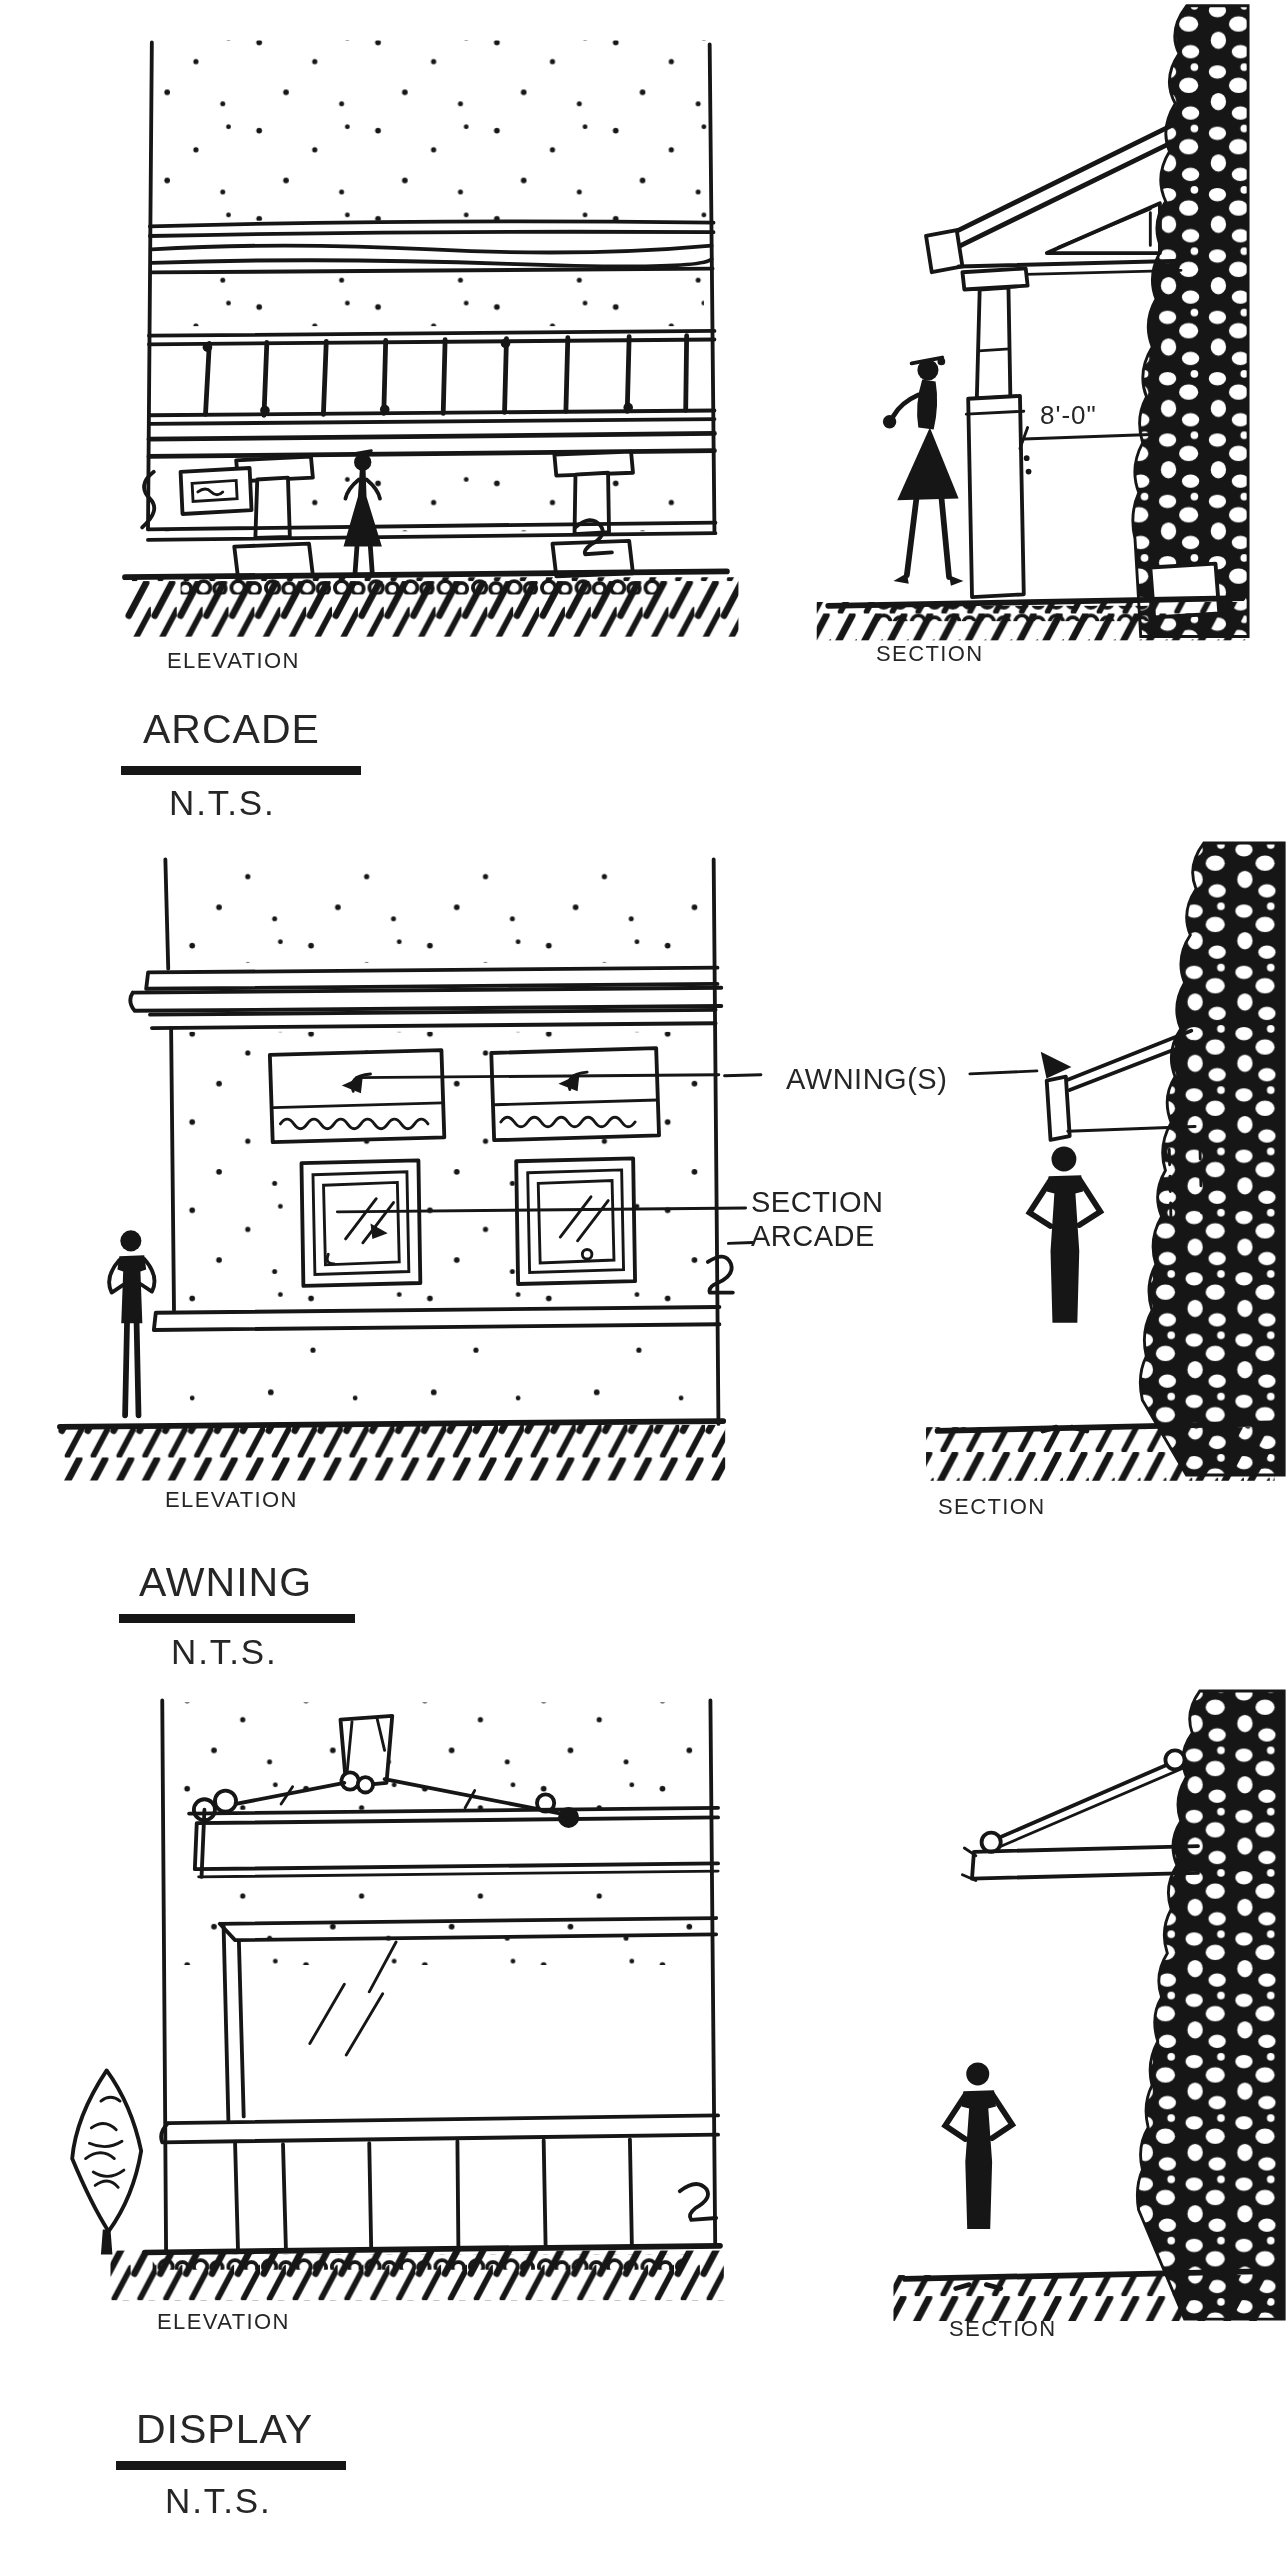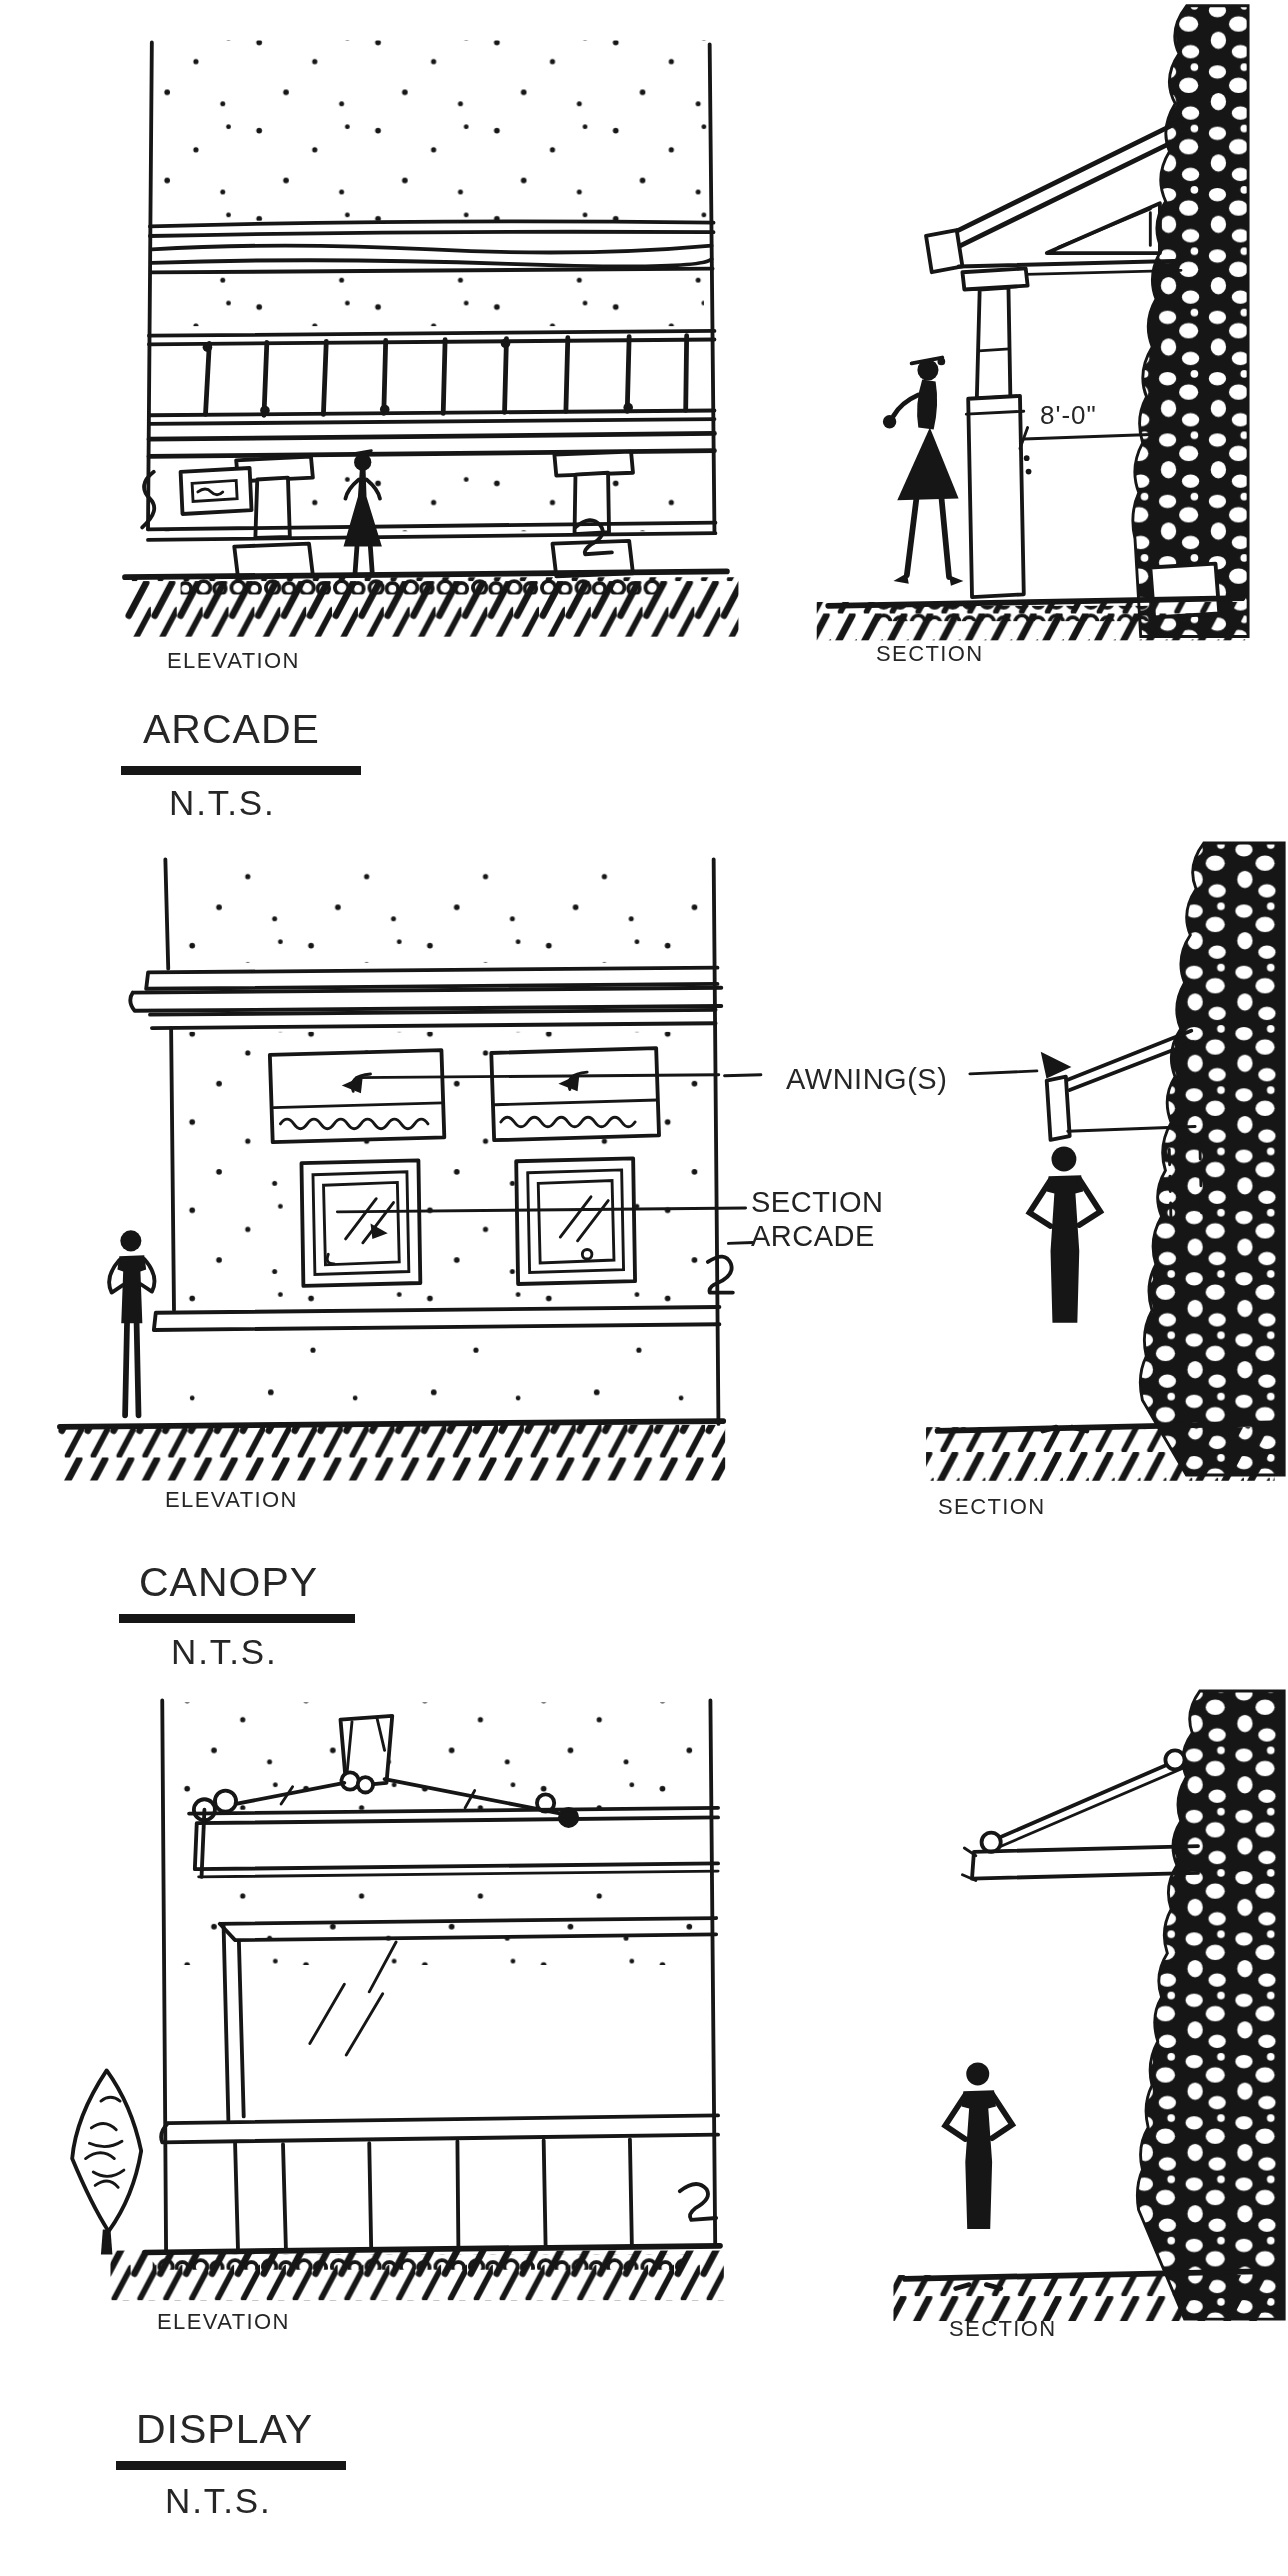--- a/index.html
+++ b/index.html
@@ -347,21 +347,21 @@
 
 <div class="lbl callout" style="left:786px;top:1062px">AWNING(S)</div>
 <div class="abs" style="left:751px;top:1185px">
   <div class="callout" style="position:static">SECTION</div>
   <div class="callout" style="position:static">ARCADE</div>
 </div>
 
 <div class="lbl view-lbl" style="left:165px;top:1487px">ELEVATION</div>
 <div class="lbl view-lbl" style="left:938px;top:1494px">SECTION</div>
 
-<div class="lbl title" style="left:139px;top:1559px">CANOPY</div>
+<div class="lbl title" style="left:139px;top:1559px">AWNING</div>
 <div class="rule" style="left:119px;top:1614px;width:236px"></div>
 <div class="lbl nts" style="left:171px;top:1632px">N.T.S.</div>
 
 <div class="lbl view-lbl" style="left:157px;top:2309px">ELEVATION</div>
 <div class="lbl view-lbl" style="left:949px;top:2316px">SECTION</div>
 
 <div class="lbl title" style="left:136px;top:2406px">DISPLAY</div>
 <div class="rule" style="left:116px;top:2461px;width:230px"></div>
 <div class="lbl nts" style="left:165px;top:2481px">N.T.S.</div>
 

